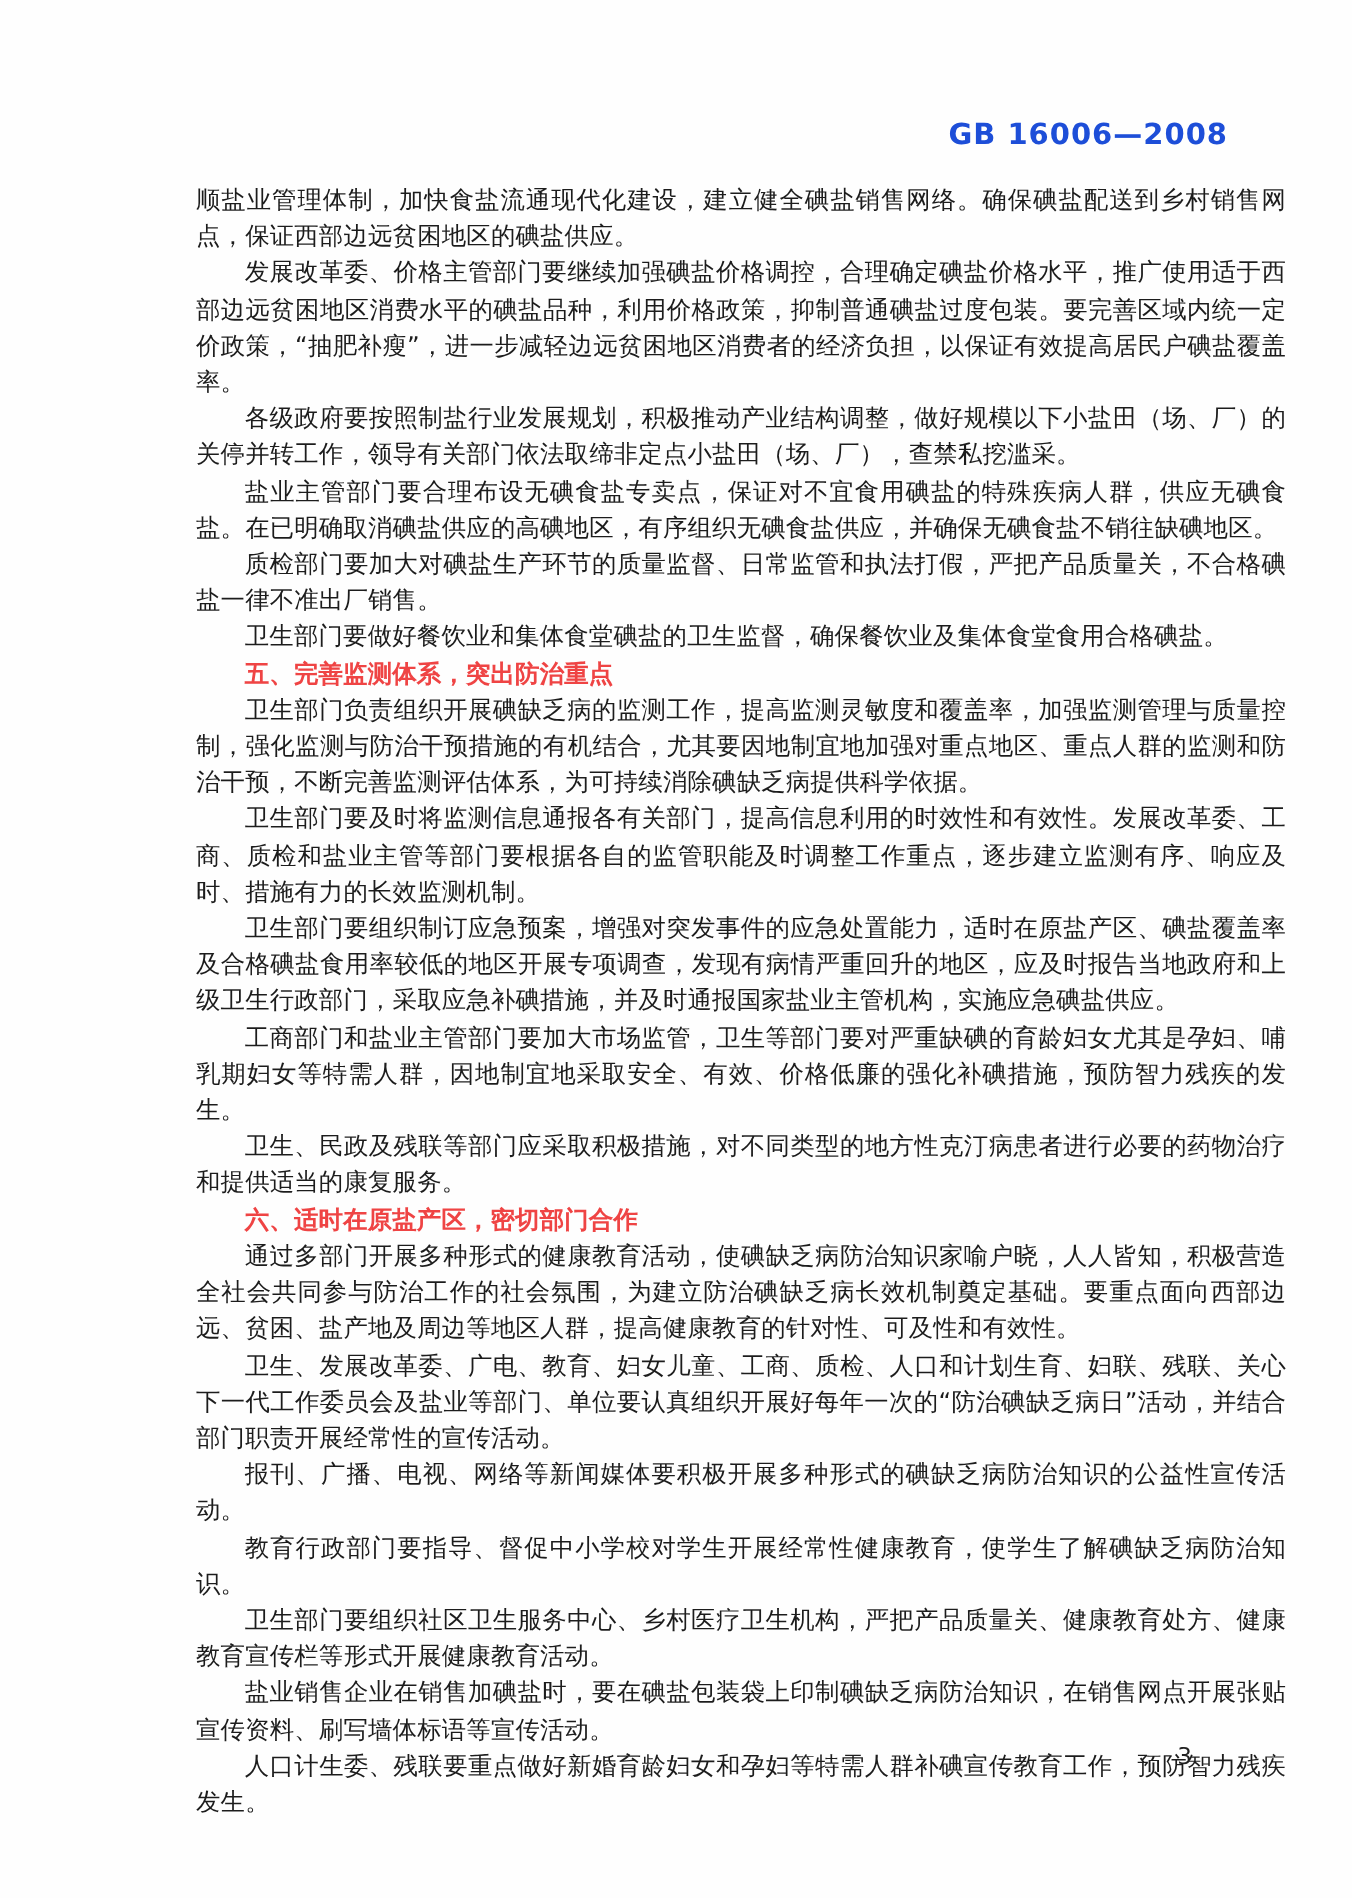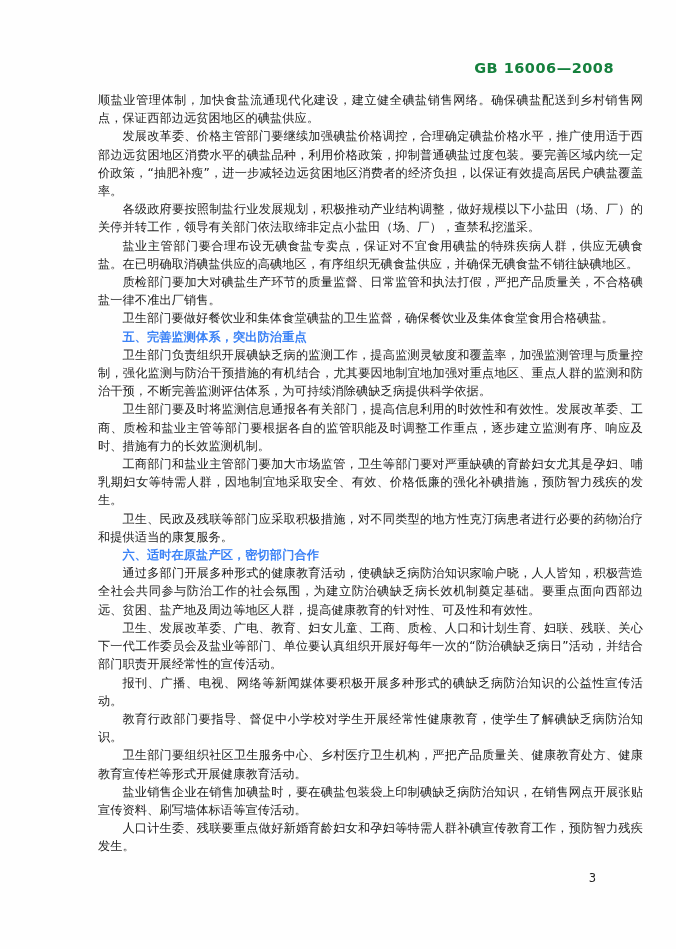--- a/index.html
+++ b/index.html
@@ -19,21 +19,21 @@
   }
   .doc-header {
     position: absolute;
     top: 60px;
     left: 66px;
     width: 548px;
     text-align: right;
     font-size: 14.5px;
     font-weight: bold;
     letter-spacing: 0.5px;
-    color: #15803d;
+    color: #1d4ed8;
   }
   .doc-body {
     position: absolute;
     top: 91px;
     left: 66px;
     width: 545px;
     font-size: 12.2px;
     line-height: 18.2px;
     text-align: justify;
     letter-spacing: 0.1px;
@@ -45,21 +45,21 @@
   }
   .para {
     text-indent: 2em;
   }
   .para.no-indent {
     text-indent: 0;
   }
   .heading {
     text-indent: 2em;
     font-weight: bold;
-    color: #3b82f6;
+    color: #ef4444;
   }
   .doc-footer {
     position: absolute;
     top: 871px;
     left: 66px;
     width: 530px;
     text-align: right;
     font-size: 11.5px;
     color: #222;
   }
@@ -76,20 +76,21 @@
   <div class="doc-body">
     <p class="para no-indent">顺盐业管理体制，加快食盐流通现代化建设，建立健全碘盐销售网络。确保碘盐配送到乡村销售网点，保证西部边远贫困地区的碘盐供应。</p>
     <p class="para">发展改革委、价格主管部门要继续加强碘盐价格调控，合理确定碘盐价格水平，推广使用适于西部边远贫困地区消费水平的碘盐品种，利用价格政策，抑制普通碘盐过度包装。要完善区域内统一定价政策，“抽肥补瘦”，进一步减轻边远贫困地区消费者的经济负担，以保证有效提高居民户碘盐覆盖率。</p>
     <p class="para">各级政府要按照制盐行业发展规划，积极推动产业结构调整，做好规模以下小盐田（场、厂）的关停并转工作，领导有关部门依法取缔非定点小盐田（场、厂），查禁私挖滥采。</p>
     <p class="para">盐业主管部门要合理布设无碘食盐专卖点，保证对不宜食用碘盐的特殊疾病人群，供应无碘食盐。在已明确取消碘盐供应的高碘地区，有序组织无碘食盐供应，并确保无碘食盐不销往缺碘地区。</p>
     <p class="para">质检部门要加大对碘盐生产环节的质量监督、日常监管和执法打假，严把产品质量关，不合格碘盐一律不准出厂销售。</p>
     <p class="para">卫生部门要做好餐饮业和集体食堂碘盐的卫生监督，确保餐饮业及集体食堂食用合格碘盐。</p>
     <p class="heading">五、完善监测体系，突出防治重点</p>
     <p class="para">卫生部门负责组织开展碘缺乏病的监测工作，提高监测灵敏度和覆盖率，加强监测管理与质量控制，强化监测与防治干预措施的有机结合，尤其要因地制宜地加强对重点地区、重点人群的监测和防治干预，不断完善监测评估体系，为可持续消除碘缺乏病提供科学依据。</p>
     <p class="para">卫生部门要及时将监测信息通报各有关部门，提高信息利用的时效性和有效性。发展改革委、工商、质检和盐业主管等部门要根据各自的监管职能及时调整工作重点，逐步建立监测有序、响应及时、措施有力的长效监测机制。</p>
+    <p class="para">卫生部门要组织制订应急预案，增强对突发事件的应急处置能力，适时在原盐产区、碘盐覆盖率及合格碘盐食用率较低的地区开展专项调查，发现有病情严重回升的地区，应及时报告当地政府和上级卫生行政部门，采取应急补碘措施，并及时通报国家盐业主管机构，实施应急碘盐供应。</p>
     <p class="para">工商部门和盐业主管部门要加大市场监管，卫生等部门要对严重缺碘的育龄妇女尤其是孕妇、哺乳期妇女等特需人群，因地制宜地采取安全、有效、价格低廉的强化补碘措施，预防智力残疾的发生。</p>
     <p class="para">卫生、民政及残联等部门应采取积极措施，对不同类型的地方性克汀病患者进行必要的药物治疗和提供适当的康复服务。</p>
     <p class="heading">六、适时在原盐产区，密切部门合作</p>
     <p class="para">通过多部门开展多种形式的健康教育活动，使碘缺乏病防治知识家喻户晓，人人皆知，积极营造全社会共同参与防治工作的社会氛围，为建立防治碘缺乏病长效机制奠定基础。要重点面向西部边远、贫困、盐产地及周边等地区人群，提高健康教育的针对性、可及性和有效性。</p>
     <p class="para">卫生、发展改革委、广电、教育、妇女儿童、工商、质检、人口和计划生育、妇联、残联、关心下一代工作委员会及盐业等部门、单位要认真组织开展好每年一次的“防治碘缺乏病日”活动，并结合部门职责开展经常性的宣传活动。</p>
     <p class="para">报刊、广播、电视、网络等新闻媒体要积极开展多种形式的碘缺乏病防治知识的公益性宣传活动。</p>
     <p class="para">教育行政部门要指导、督促中小学校对学生开展经常性健康教育，使学生了解碘缺乏病防治知识。</p>
     <p class="para">卫生部门要组织社区卫生服务中心、乡村医疗卫生机构，严把产品质量关、健康教育处方、健康教育宣传栏等形式开展健康教育活动。</p>
     <p class="para">盐业销售企业在销售加碘盐时，要在碘盐包装袋上印制碘缺乏病防治知识，在销售网点开展张贴宣传资料、刷写墙体标语等宣传活动。</p>
     <p class="para">人口计生委、残联要重点做好新婚育龄妇女和孕妇等特需人群补碘宣传教育工作，预防智力残疾发生。</p>

